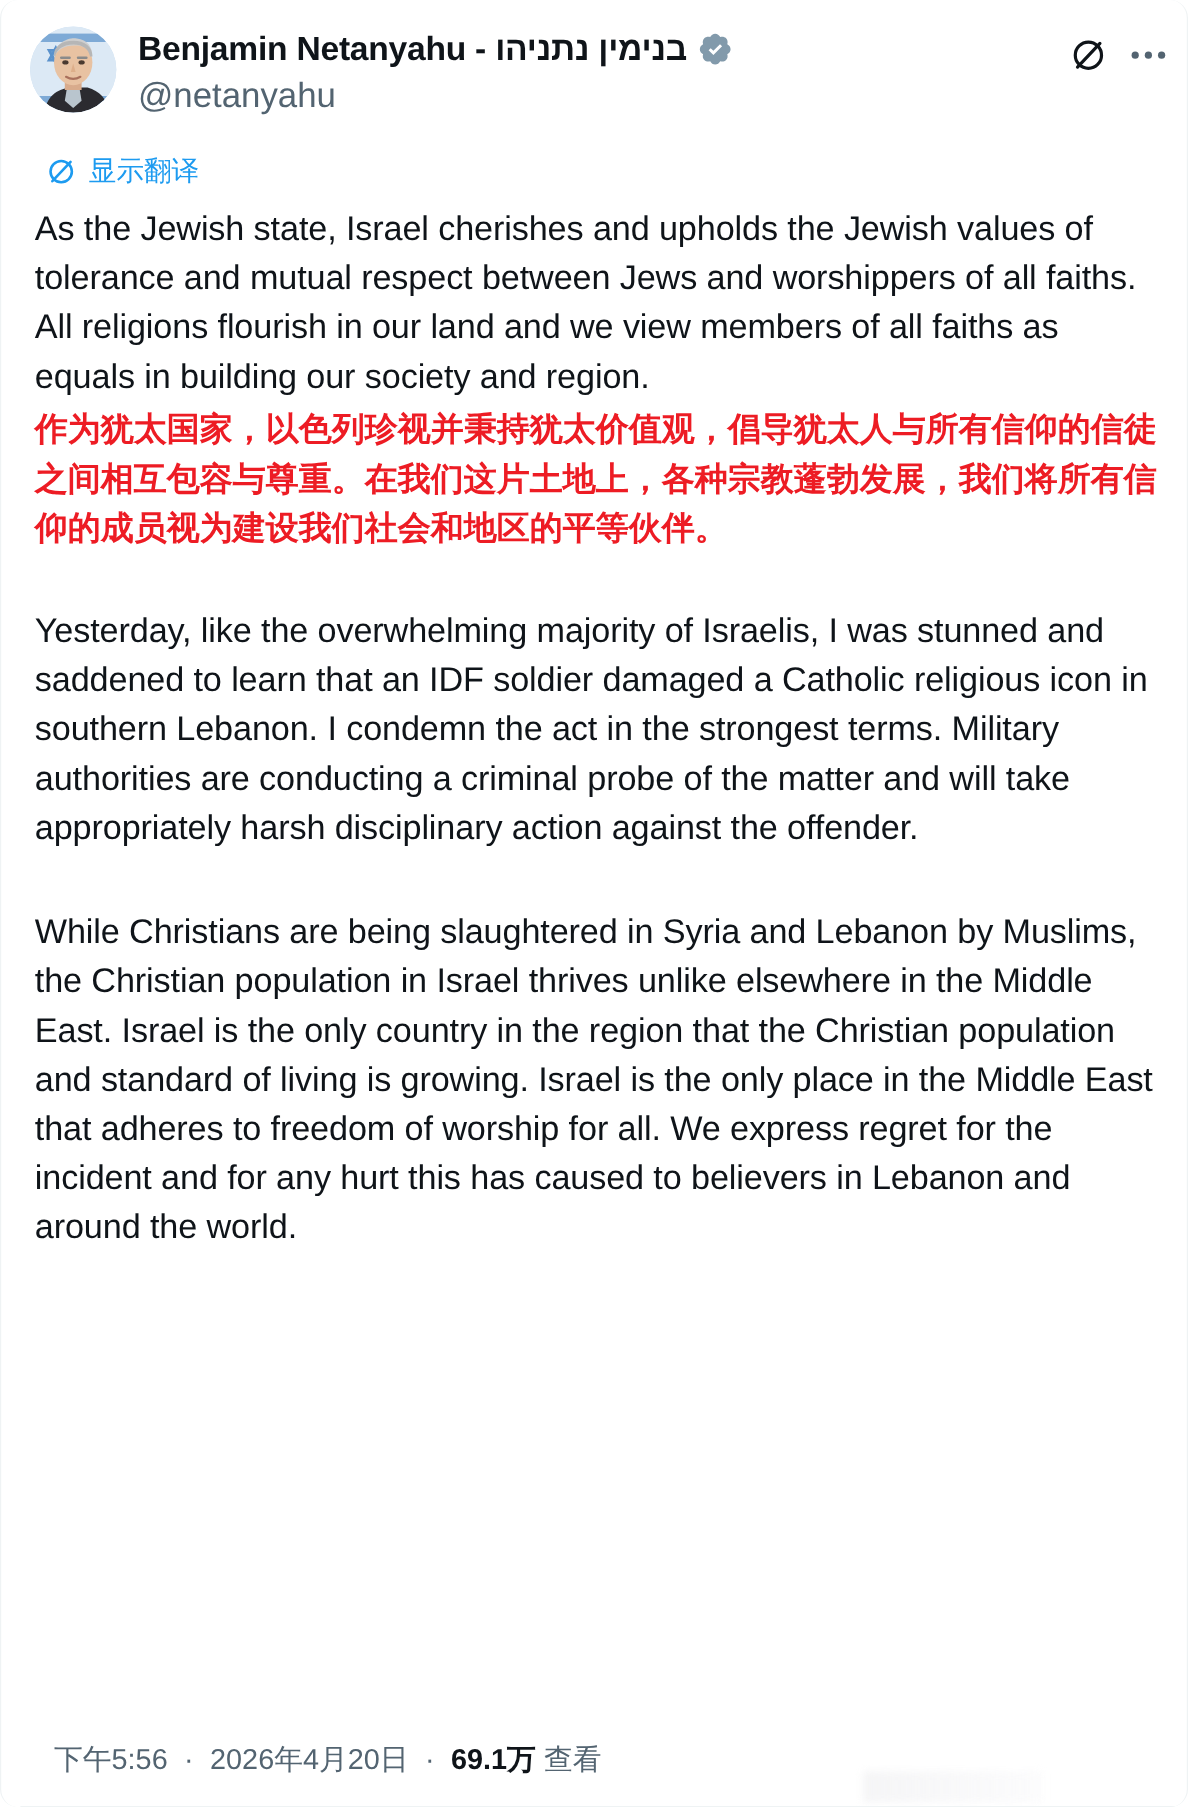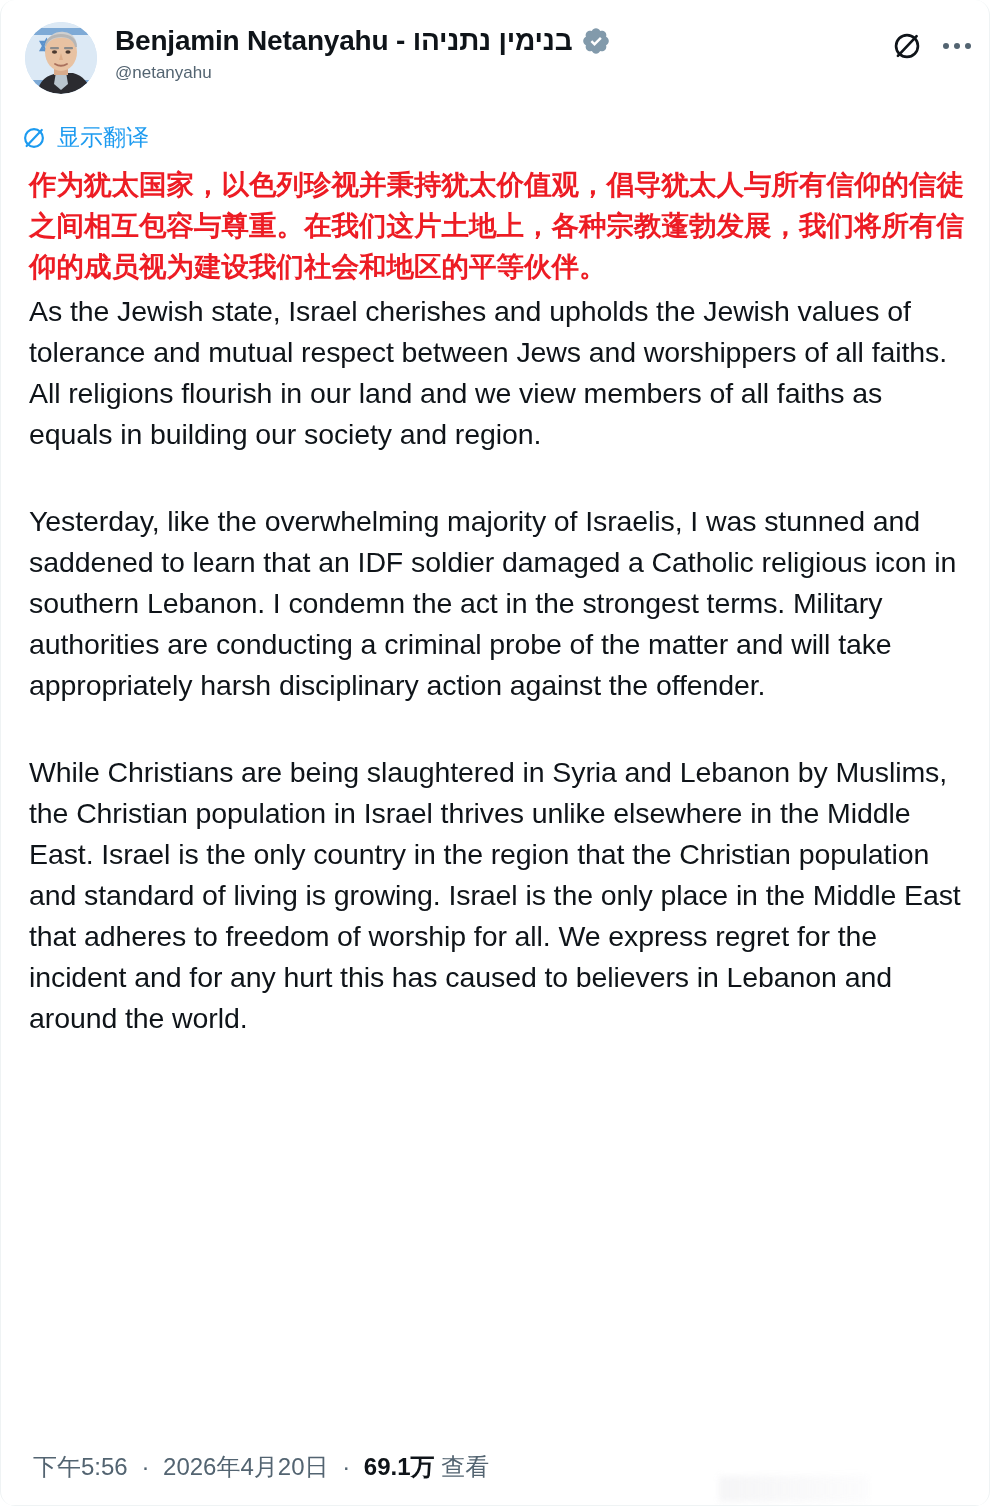--- a/index.html
+++ b/index.html
@@ -34,39 +34,39 @@
 
   .identity { margin-left:18px; padding-top:2px; flex:1 1 auto; min-width:0; }
   .name-row { display:flex; align-items:center; white-space:nowrap; }
   .display-name {
     font-size:28px; font-weight:bold; color:#0f1419;
     letter-spacing:-0.2px; line-height:1.2;
   }
   .verified-badge { margin-left:9px; flex:0 0 auto; display:flex; align-items:center; }
   .verified-badge svg { display:block; }
   .handle {
-    font-size:17px; color:#536471; line-height:1.3; margin-top:4px;
+    font-size:29px; color:#536471; line-height:1.3; margin-top:4px;
   }
 
   .header-actions {
     display:flex; align-items:center; gap:20px;
     padding-top:8px; flex:0 0 auto; margin-left:10px;
   }
   .grok-icon-btn, .more-btn {
     display:flex; align-items:center; justify-content:center;
     cursor:pointer;
   }
   .grok-icon-btn svg { display:block; }
   .more-btn { gap:5px; }
   .more-dot { width:6px; height:6px; border-radius:50%; background:#536471; display:block; }
 
   
   .translate-row {
     display:flex; align-items:center; gap:10px;
-    padding:30px 0 0 20px; cursor:pointer;
+    padding:30px 0 0 37px; cursor:pointer;
   }
   .translate-row svg { display:block; }
   .translate-label {
     color:#1d9bf0; font-size:23px; line-height:1.2;
   }
 
   
   .body { padding:10px 22px 0 28px; }
 
   p.para {
@@ -82,21 +82,21 @@
     font-size:27.5px;
     line-height:41px;
     letter-spacing:0px;
     margin-top:2px;
   }
   .spacer { height:42px; }
 
   
   .footer {
     position:absolute;
-    left:4px; right:0; bottom:0;
+    left:16px; right:0; bottom:0;
     padding:0 6px 0 28px;
   }
   .meta {
     font-size:24px; color:#536471; line-height:1.3;
     padding-bottom:24px;
     white-space:nowrap;
   }
   .meta .dot { margin:0 7px; }
   .meta .views-count { color:#0f1419; font-weight:bold; }
   .meta .views-label { color:#536471; }
@@ -191,22 +191,22 @@
       <svg width="26" height="26" viewBox="0 0 24 24">
         <circle cx="12" cy="12" r="8.2" fill="none" stroke="#1d9bf0" stroke-width="2"></circle>
         <line x1="5.2" y1="19.4" x2="19.2" y2="4.6" stroke="#1d9bf0" stroke-width="2" stroke-linecap="round"></line>
       </svg>
     </span>
     <span class="translate-label">显示翻译</span>
   </div>
 
   <div class="body">
 
+    <p class="para en">As the Jewish state, Israel cherishes and upholds the Jewish values of tolerance and mutual respect between Jews and worshippers of all faiths. All religions flourish in our land and we view members of all faiths as equals in building our society and region.</p>
     <p class="para zh">作为犹太国家，以色列珍视并秉持犹太价值观，倡导犹太人与所有信仰的信徒之间相互包容与尊重。在我们这片土地上，各种宗教蓬勃发展，我们将所有信仰的成员视为建设我们社会和地区的平等伙伴。</p>
-    <p class="para en">As the Jewish state, Israel cherishes and upholds the Jewish values of tolerance and mutual respect between Jews and worshippers of all faiths. All religions flourish in our land and we view members of all faiths as equals in building our society and region.</p>
 
     <div class="spacer"></div>
 
     <p class="para en">Yesterday, like the overwhelming majority of Israelis, I was stunned and saddened to learn that an IDF soldier damaged a Catholic religious icon in southern Lebanon. I condemn the act in the strongest terms. Military authorities are conducting a criminal probe of the matter and will take appropriately harsh disciplinary action against the offender.</p>
 
     <div class="spacer"></div>
 
     <p class="para en">While Christians are being slaughtered in Syria and Lebanon by Muslims, the Christian population in Israel thrives unlike elsewhere in the Middle East. Israel is the only country in the region that the Christian population and standard of living is growing. Israel is the only place in the Middle East that adheres to freedom of worship for all. We express regret for the incident and for any hurt this has caused to believers in Lebanon and around the world.</p>
   </div>
 

